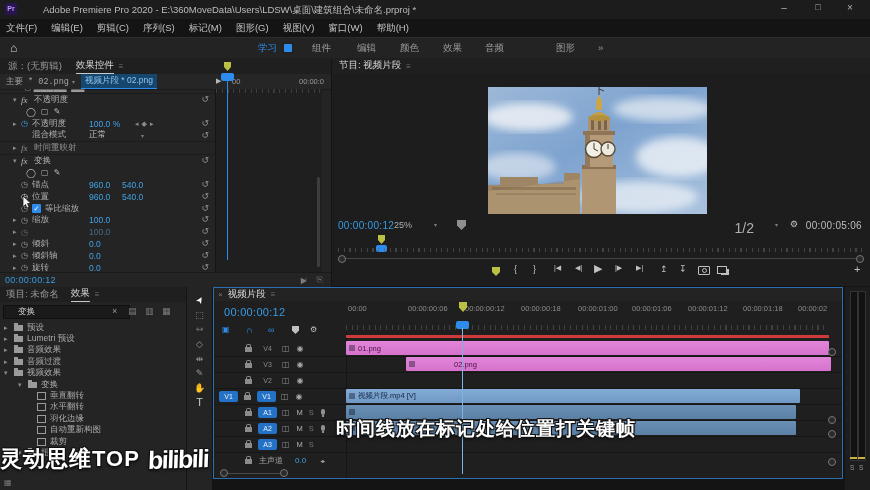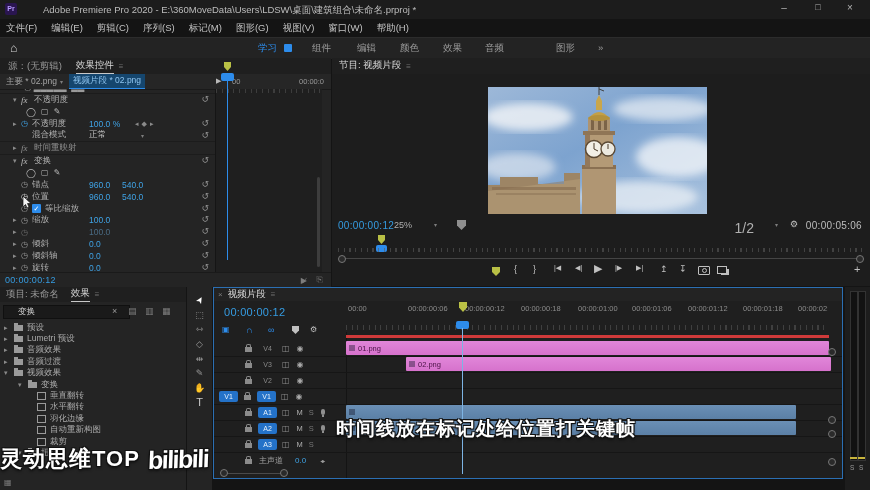--- a/index.html
+++ b/index.html
@@ -89,21 +89,21 @@
   </div>
 
   <div class="panel" style="left:0;top:58px;width:331px;height:228px;background:#242424;">
     <div class="abs row" style="left:0;top:0;width:100%;height:16px;background:#1f1f1f;">
       <span class="tab" style="margin-left:8px;">源：(无剪辑)</span>
       <span class="tab on" style="margin-left:14px;">效果控件</span>
       <span class="pmenu">≡</span>
     </div>
 
     <div class="abs row" style="left:0;top:16px;width:100%;height:15px;background:#262626;border-bottom:1px solid #1a1a1a;">
-      <span style="margin-left:6px;font-size:8.5px;color:#a5a5a5;">主要 * 02.png</span>
+      <span style="margin-left:6px;font-size:8.5px;color:#a5a5a5;font-family:Liberation Mono, monospace;">主要 * 02.png</span>
       <span class="dim" style="font-size:6px;margin-left:3px;">▾</span>
       <span style="margin-left:6px;font-size:8.5px;color:#8fc4ef;background:#15466e;border-bottom:1px solid #2d8ceb;padding:1px 4px;">视频片段 * 02.png</span>
       <span class="abs" style="left:216px;top:3px;color:#b9b9b9;font-size:7px;">▶</span>
     </div>
 
     <div class="abs" style="left:215px;top:31px;width:106px;height:183px;background:#1f1f1f;border-left:1px solid #151515;">
       <div class="abs tick-ruler" style="left:0;top:0;width:100%;height:4px;opacity:.5;"></div>
       <span class="abs" style="left:16px;top:-12px;font-size:7.5px;color:#9a9a9a;">00</span>
       <span class="abs" style="right:-2px;top:-12px;font-size:7.5px;color:#9a9a9a;">00:00:0</span>
       <div class="abs marker5" style="left:8px;top:-27px;width:7px;height:9px;"></div>
@@ -462,39 +462,43 @@
             <span class="badge"></span>
             <span>01.png</span>
           </div>
       </div>
 
       <div class="abs row" style="left:0;top:16px;width:100%;height:16px;border-bottom:1px solid #161616;">
         <span class="lock" style="margin-left:31px;"></span>
         <span class="chip off" style="margin-left:6px;">V3</span>
         <span class="sync" style="margin-left:5px;">◫</span>
         <span class="eye" style="margin-left:7px;">◉</span>
-        <div class="clip pink" style="left:192px;width:425px;top:1px;">
+        <div class="clip pink" style="left:192px;width:425px;top:1px;gap:36px;">
             <span class="badge"></span>
             <span>02.png</span>
           </div>
       </div>
 
       <div class="abs row" style="left:0;top:32px;width:100%;height:16px;border-bottom:1px solid #161616;">
         <span class="lock" style="margin-left:31px;"></span>
         <span class="chip off" style="margin-left:6px;">V2</span>
         <span class="sync" style="margin-left:5px;">◫</span>
         <span class="eye" style="margin-left:7px;">◉</span>
       </div>
 
       <div class="abs row" style="left:0;top:48px;width:100%;height:16px;border-bottom:1px solid #161616;">
         <span class="chip" style="margin-left:5px;">V1</span>
         <span class="lock" style="margin-left:6px;"></span>
         <span class="chip" style="margin-left:6px;">V1</span>
         <span class="sync" style="margin-left:5px;">◫</span>
         <span class="eye" style="margin-left:7px;">◉</span>
+        <div class="clip vblue" style="left:132px;width:454px;top:1px;">
+            <span class="badge"></span>
+            <span>视频片段.mp4 [V]</span>
+          </div>
       </div>
 
       <div class="abs row" style="left:0;top:64px;width:100%;height:16px;border-bottom:1px solid #161616;">
         <span class="lock" style="margin-left:31px;"></span>
         <span class="chip" style="margin-left:6px;">A1</span>
         <span class="sync" style="margin-left:5px;">◫</span>
         <span style="margin-left:7px;font-size:7.5px;color:#b0b0b0;">M</span>
         <span style="margin-left:6px;font-size:7.5px;color:#777;">S</span>
         <span class="mic" style="margin-left:7px;"></span>
         <div class="clip ablue" style="left:132px;width:450px;top:1px;">

